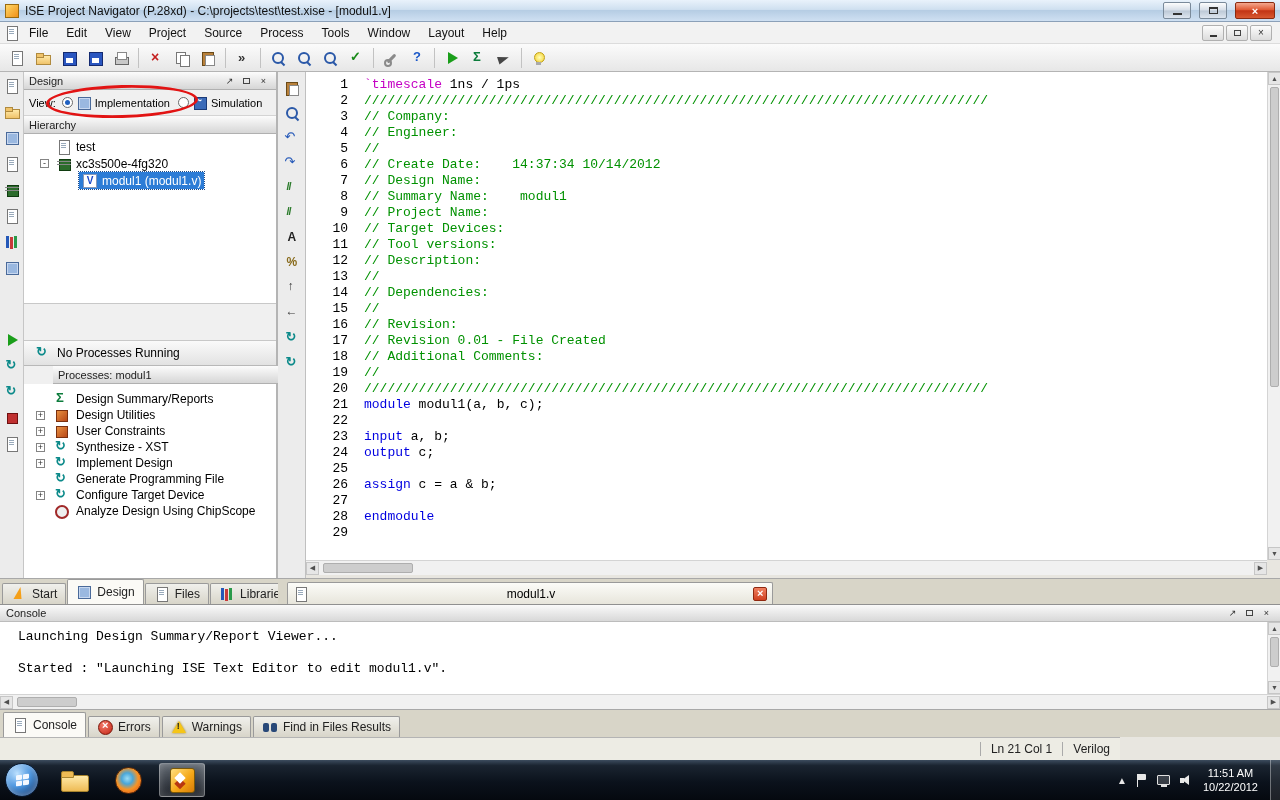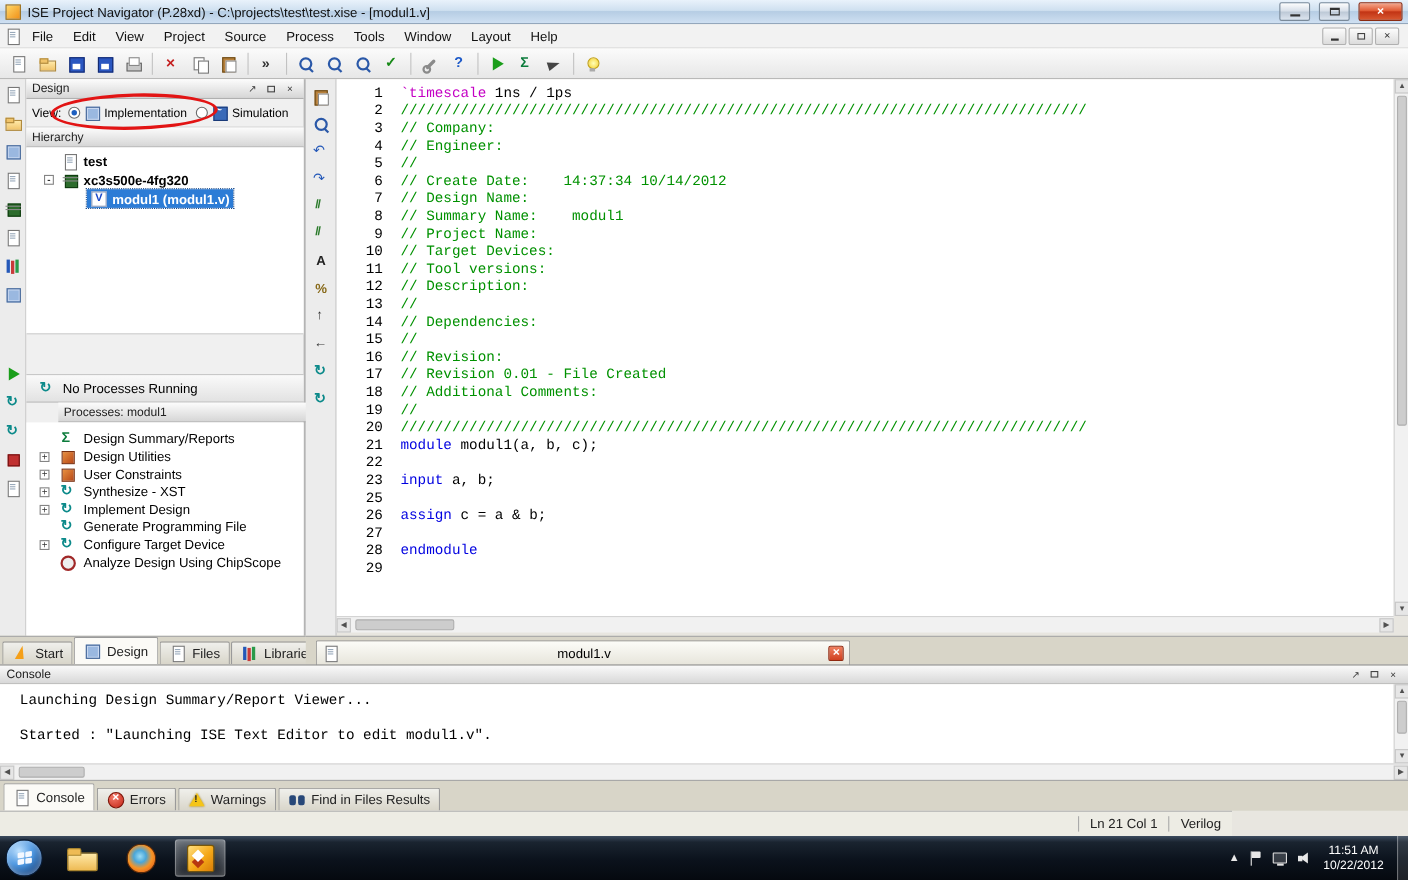--- a/index.html
+++ b/index.html
@@ -93,21 +93,21 @@
 #design-panel{position:absolute;left:24px;top:72px;width:254px;height:506px;background:#f0f0f0;border-right:2px solid #b4b4b4;}
 .panel-header{height:18px;background:linear-gradient(#fcfcfc,#d6d6d6);border-bottom:1px solid #b0b0b0;display:flex;align-items:center;padding:0 5px;font-size:11px;color:#222;}
 .ph-btns{margin-left:auto;display:flex;gap:2px;align-items:center;}
 .ph-btn{width:15px;height:13px;font-size:9px;line-height:12px;text-align:center;color:#333;display:flex;align-items:center;justify-content:center;}
 #dp-header{position:absolute;left:0;top:0;width:100%;}
 #view-row{position:absolute;left:0;top:18px;width:100%;height:26px;display:flex;align-items:center;padding:0 5px;gap:6px;border-bottom:1px solid #d4d4d4;font-size:11px;}
 .view-opt{display:flex;align-items:center;gap:3px;}
 .radio{width:11px;height:11px;border:1px solid #6a6a6a;border-radius:50%;background:#fff;display:inline-block;position:relative;flex:none;}
 .radio.sel::after{content:"";position:absolute;left:2px;top:2px;width:5px;height:5px;border-radius:50%;background:#1e5fc0;}
 #hier-header{position:absolute;left:0;top:44px;width:100%;}
-#hier-tree{position:absolute;left:0;top:62px;width:100%;height:170px;background:#fff;border-bottom:1px solid #c8c8c8;padding-top:4px;overflow:hidden;font-weight:bold;}
+#hier-tree{position:absolute;left:0;top:62px;width:100%;height:170px;background:#fff;border-bottom:1px solid #c8c8c8;padding-top:4px;overflow:hidden;}
 .trow{display:flex;align-items:center;height:17px;font-size:12px;}
 .trow.lvl1{padding-left:16px;}
 .trow.lvl2{padding-left:42px;}
 .expander{width:9px;height:9px;border:1px solid #848484;background:#fff;font-size:9px;line-height:7px;text-align:center;margin-right:4px;flex:none;color:#333;}
 .exp-sp{width:13px;flex:none;}
 .thl{display:flex;align-items:center;gap:4px;padding:0 3px;height:17px;}
 .trow.sel .thl{background:#2c7cd6;outline:1px dotted #1a4a8a;}
 .trow.sel .tlabel{color:#fff;}
 #noproc-row{position:absolute;left:0;top:268px;width:100%;height:26px;background:linear-gradient(#fafafa,#e2e2e2);border-top:1px solid #c8c8c8;border-bottom:1px solid #b8b8b8;display:flex;align-items:center;gap:7px;padding-left:10px;font-size:12px;}
 #proc-header{position:absolute;left:0;top:294px;width:100%;margin-left:29px;}
@@ -608,20 +608,24 @@
       </div>
       <div class="cl">
         <span class="ln">22</span>
         <span class="ct"></span>
       </div>
       <div class="cl">
         <span class="ln">23</span>
         <span class="ct"><span class="tok-k">input</span><span class="tok-p"> a, b;</span></span>
       </div>
       <div class="cl">
+        <span class="ln">24</span>
+        <span class="ct"><span class="tok-k">output</span><span class="tok-p"> c;</span></span>
+      </div>
+      <div class="cl">
         <span class="ln">25</span>
         <span class="ct"></span>
       </div>
       <div class="cl">
         <span class="ln">26</span>
         <span class="ct"><span class="tok-k">assign</span><span class="tok-p"> c = a &amp; b;</span></span>
       </div>
       <div class="cl">
         <span class="ln">27</span>
         <span class="ct"></span>

